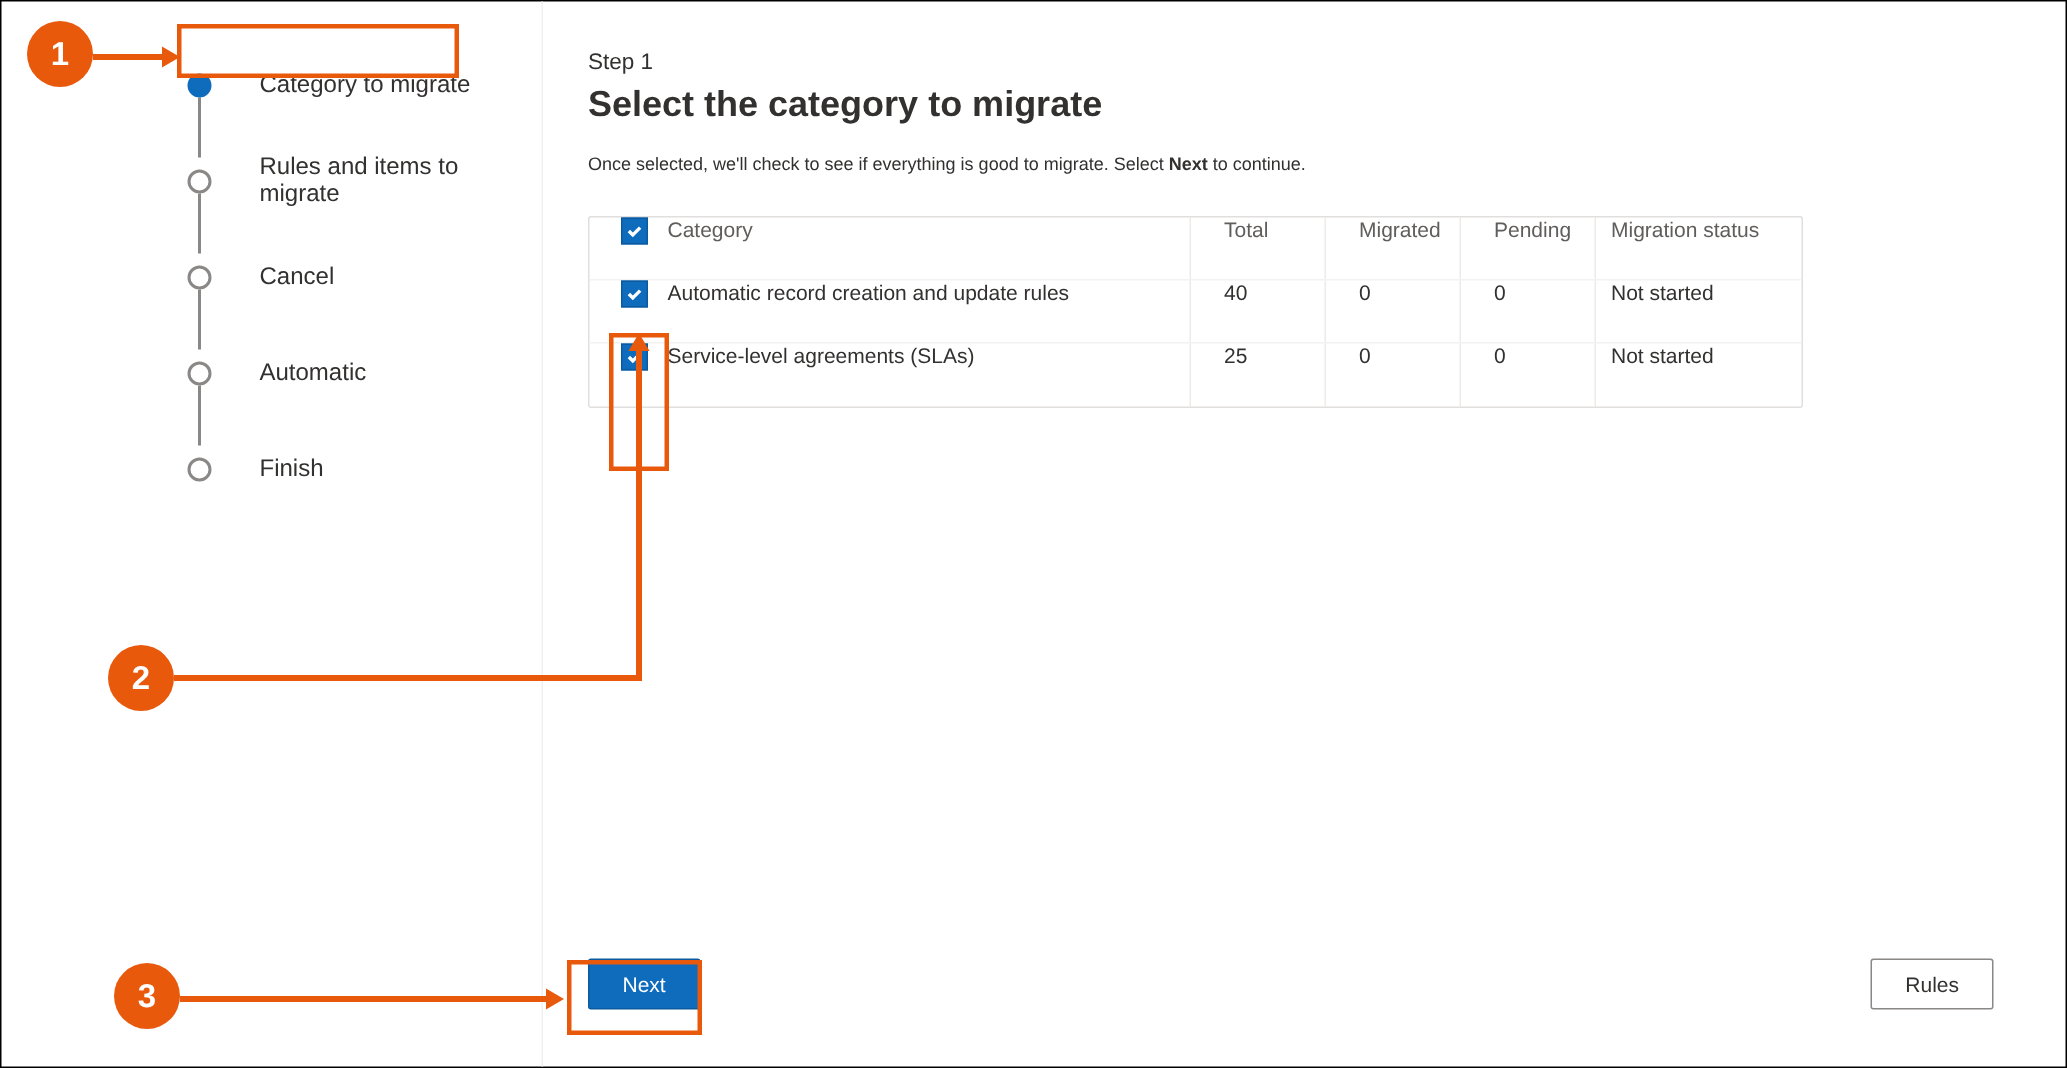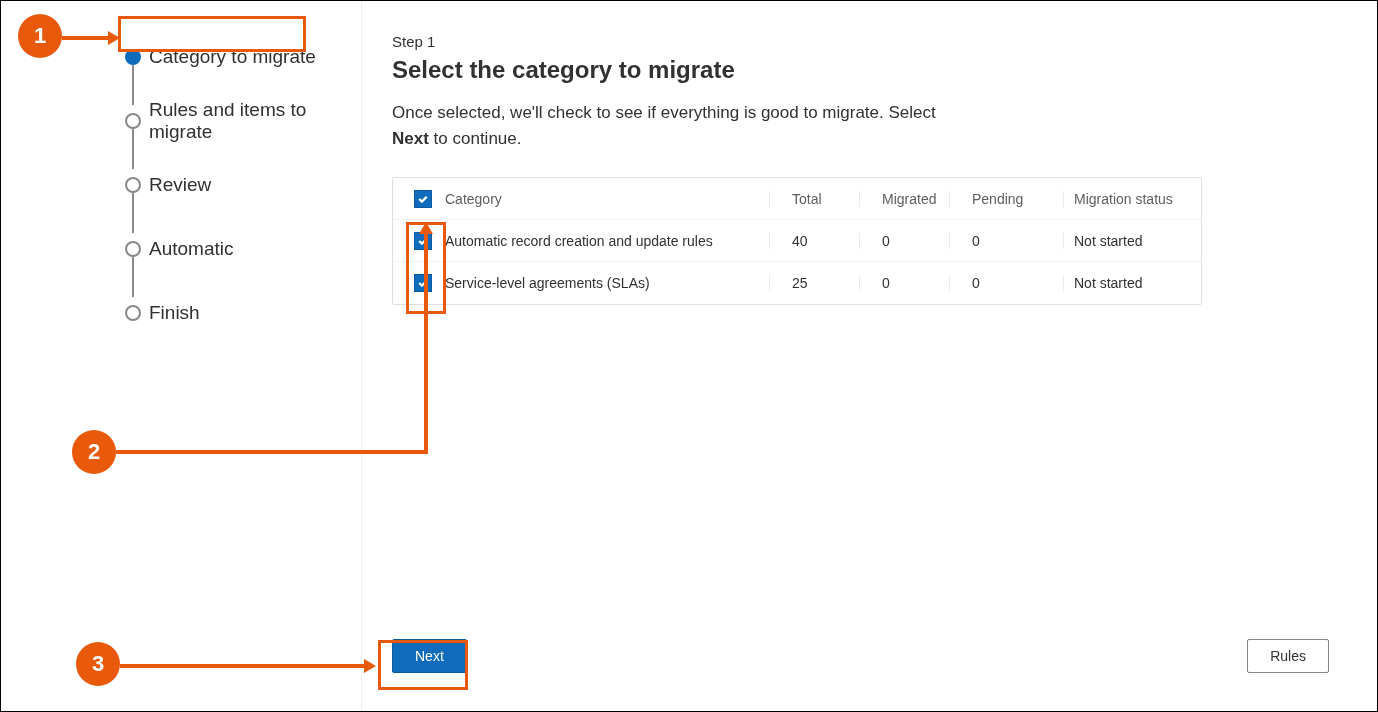--- a/index.html
+++ b/index.html
@@ -37,22 +37,22 @@
       border: 2px solid #8a8886;
       background: #fff;
       flex-shrink: 0;
       z-index: 2;
     }
     .step-circle.active {
       background: #0f6cbd;
       border-color: #0f6cbd;
     }
     .step-label {
-      margin-left: 8px;
-      font-size: 19px;
+      margin-left: 32px;
+      font-size: 16px;
       color: #323130;
     }
     .step-line {
       position: absolute;
       left: 7px;
       top: 40px;
       width: 2px;
       height: 40px;
       background: #8a8886;
       z-index: 1;
@@ -62,43 +62,42 @@
     
     .main {
       flex: 1;
       padding: 32px 40px 20px 30px;
       border-left: 1px solid #f0f0f0;
       display: flex;
       flex-direction: column;
     }
     .step-num { font-size: 15px; color: #323130; margin-bottom: 6px;}
     .page-title { font-size: 24px; font-weight: 600; margin-bottom: 16px; }
-    .page-desc { font-size: 17px; color: #323130; margin-bottom: 26px; line-height: 1.5; max-width: 560px;}
+    .page-desc { font-size: 12px; color: #323130; margin-bottom: 26px; line-height: 1.5; max-width: 560px;}
     .page-desc b { font-weight: 600; }
 
     
     .table {
       border: 1px solid #e1dfdd;
       border-radius: 2px;
       width: 100%;
       max-width: 810px;
     }
     .trow {
       display: flex;
-      align-items: center;
       min-height: 42px;
       border-bottom: 1px solid #f3f2f1;
       padding: 0 8px;
     }
     .trow.header { font-size: 13px; color: #605e5c; }
     .trow:last-child { border-bottom: none; }
     .col-check { width: 44px; display:flex; justify-content:center; }
     .col-cat { flex: 1; font-size: 14px; padding-right: 8px;}
     .col-num { width: 90px; font-size: 14px; text-align: left; border-left: 1px solid #edebe9; padding-left: 22px;}
-    .col-status { width: 130px; font-size: 14px; border-left: 1px solid #edebe9; padding-left: 10px; margin-left: 24px;}
+    .col-status { width: 130px; font-size: 14px; border-left: 1px solid #edebe9; padding-left: 10px;}
     .trow.header .col-num, .trow.header .col-status { border-left: 1px solid #edebe9; }
 
     .checkbox {
       width: 18px;
       height: 18px;
       background: #0f6cbd;
       border: 1px solid #0b5aa0;
       display: flex;
       align-items: center;
       justify-content: center;
@@ -170,21 +169,21 @@
       <div class="step-label">Category to migrate</div>
       <div class="step-line"></div>
     </div>
     <div class="step-item">
       <div class="step-circle"></div>
       <div class="step-label">Rules and items to migrate</div>
       <div class="step-line"></div>
     </div>
     <div class="step-item">
       <div class="step-circle"></div>
-      <div class="step-label">Review</div>
+      <div class="step-label">Cancel</div>
       <div class="step-line"></div>
     </div>
     <div class="step-item">
       <div class="step-circle"></div>
       <div class="step-label">Automatic</div>
       <div class="step-line"></div>
     </div>
     <div class="step-item">
       <div class="step-circle"></div>
       <div class="step-label">Finish</div>

